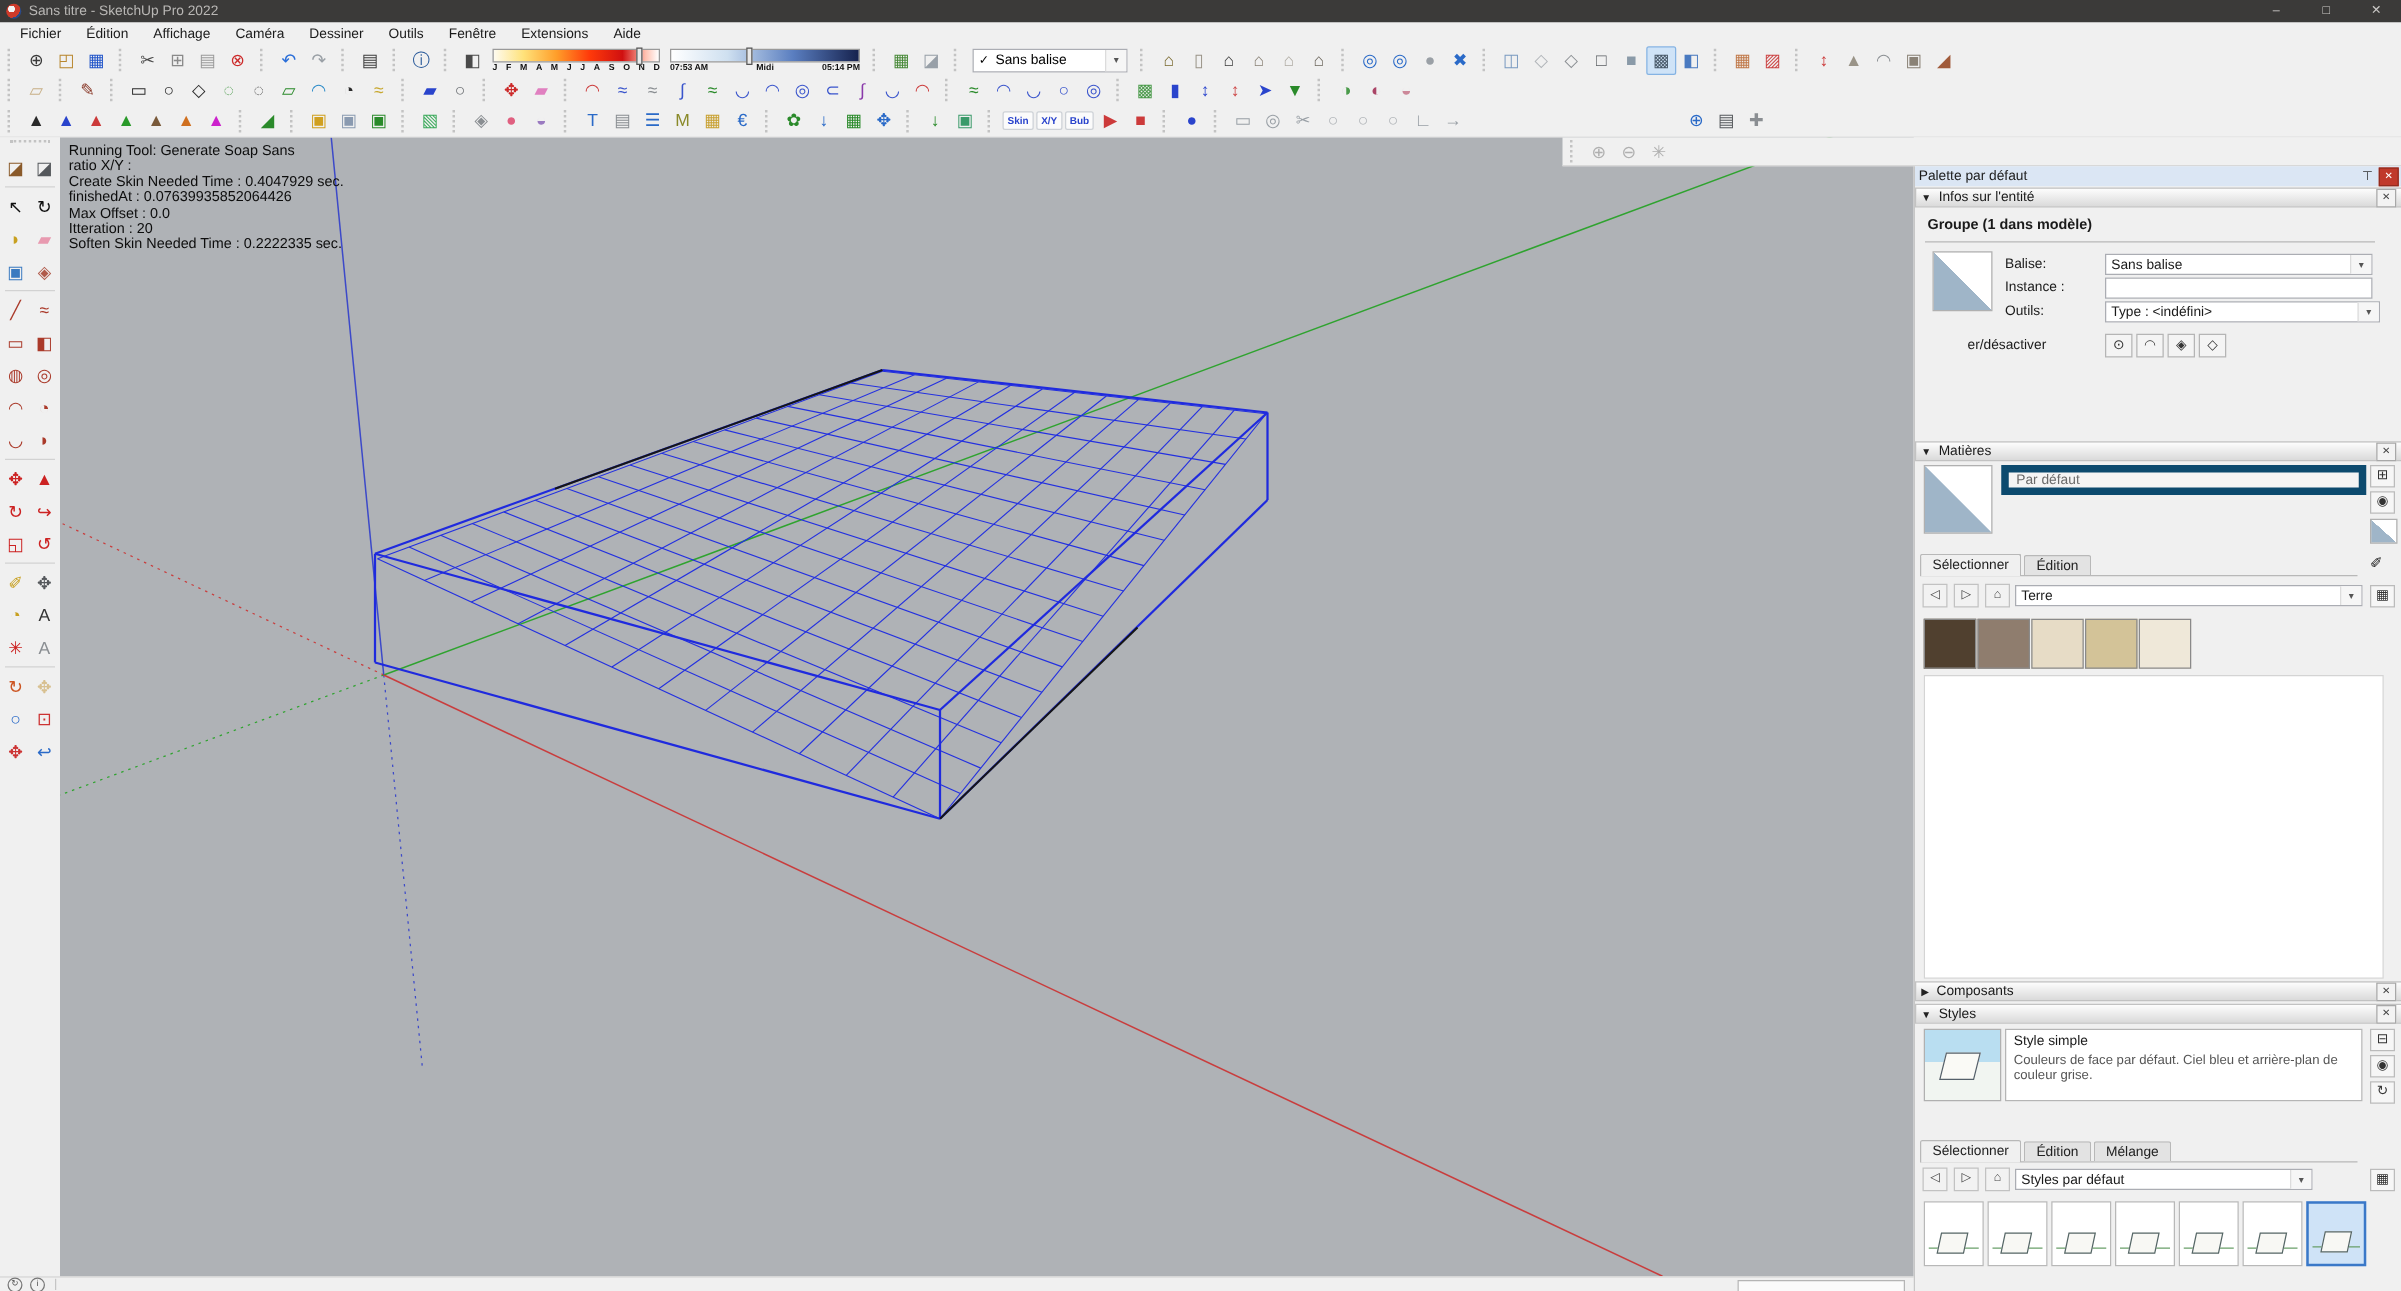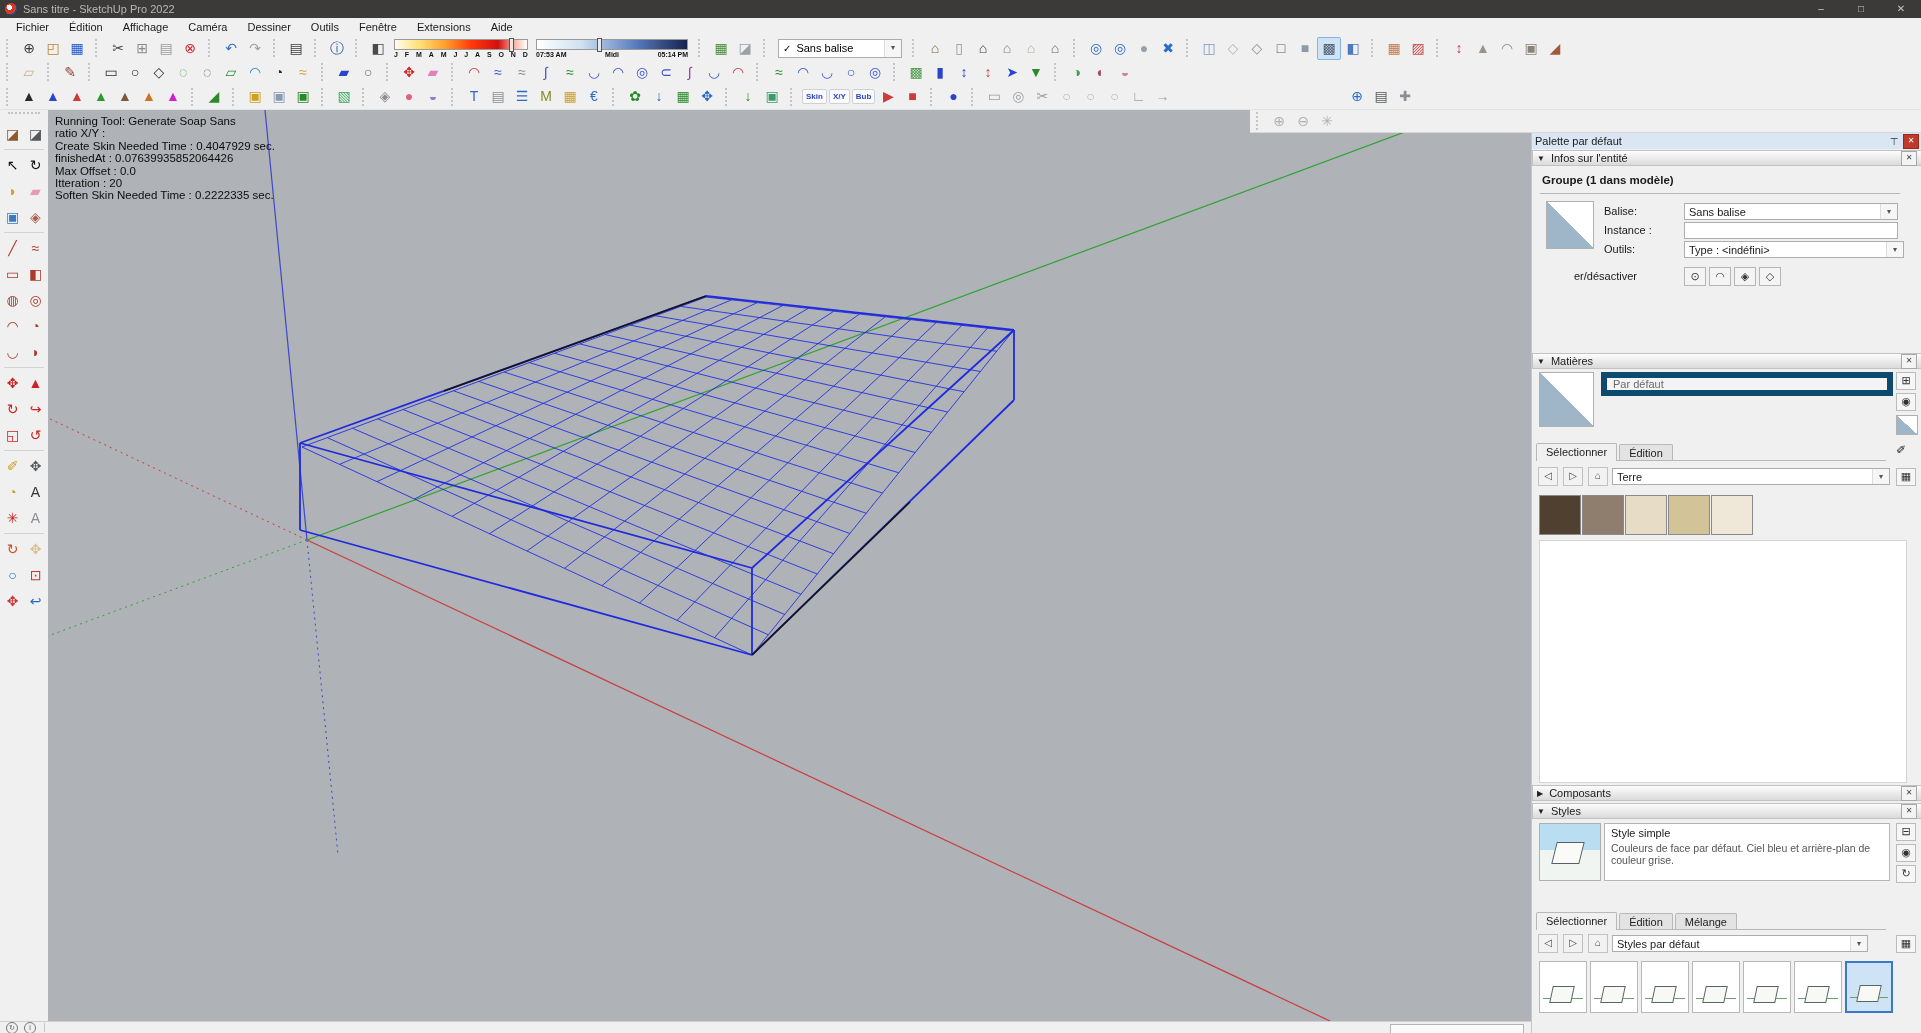--- a/index.html
+++ b/index.html
@@ -632,21 +632,21 @@
     <div class="abs tabs" style="left:4px;top:779px;width:350px;" id="style-tabs">
         <span class="tab active">Sélectionner</span>
         <span class="tab">Édition</span>
         <span class="tab">Mélange</span>
       </div>
     <div class="abs" style="left:6px;top:801px;">
       <span class="navbtn">◁</span>
       <span class="navbtn">▷</span>
       <span class="navbtn">⌂</span>
     </div>
-    <div class="abs selbox" style="left:80px;top:802px;width:256px;">
+    <div class="abs selbox" style="left:80px;top:802px;width:238px;">
       <span>Styles par défaut</span>
       <span class="ddbtn">▾</span>
     </div>
     <div class="abs" style="left:364px;top:802px;">
         <span class="sideicon">▦</span>
       </div>
     <div class="abs" style="left:7px;top:828px;white-space:nowrap;" id="style-thumbs"><span class="sthumb"><span class="mini-ground"></span><span class="mini-cube"></span></span><span class="sthumb"><span class="mini-ground"></span><span class="mini-cube"></span></span><span class="sthumb"><span class="mini-ground"></span><span class="mini-cube"></span></span><span class="sthumb"><span class="mini-ground"></span><span class="mini-cube"></span></span><span class="sthumb"><span class="mini-ground"></span><span class="mini-cube"></span></span><span class="sthumb"><span class="mini-ground"></span><span class="mini-cube"></span></span><span class="sthumb sel"><span class="mini-ground"></span><span class="mini-cube"></span></span></div>
 
   </div>
 

